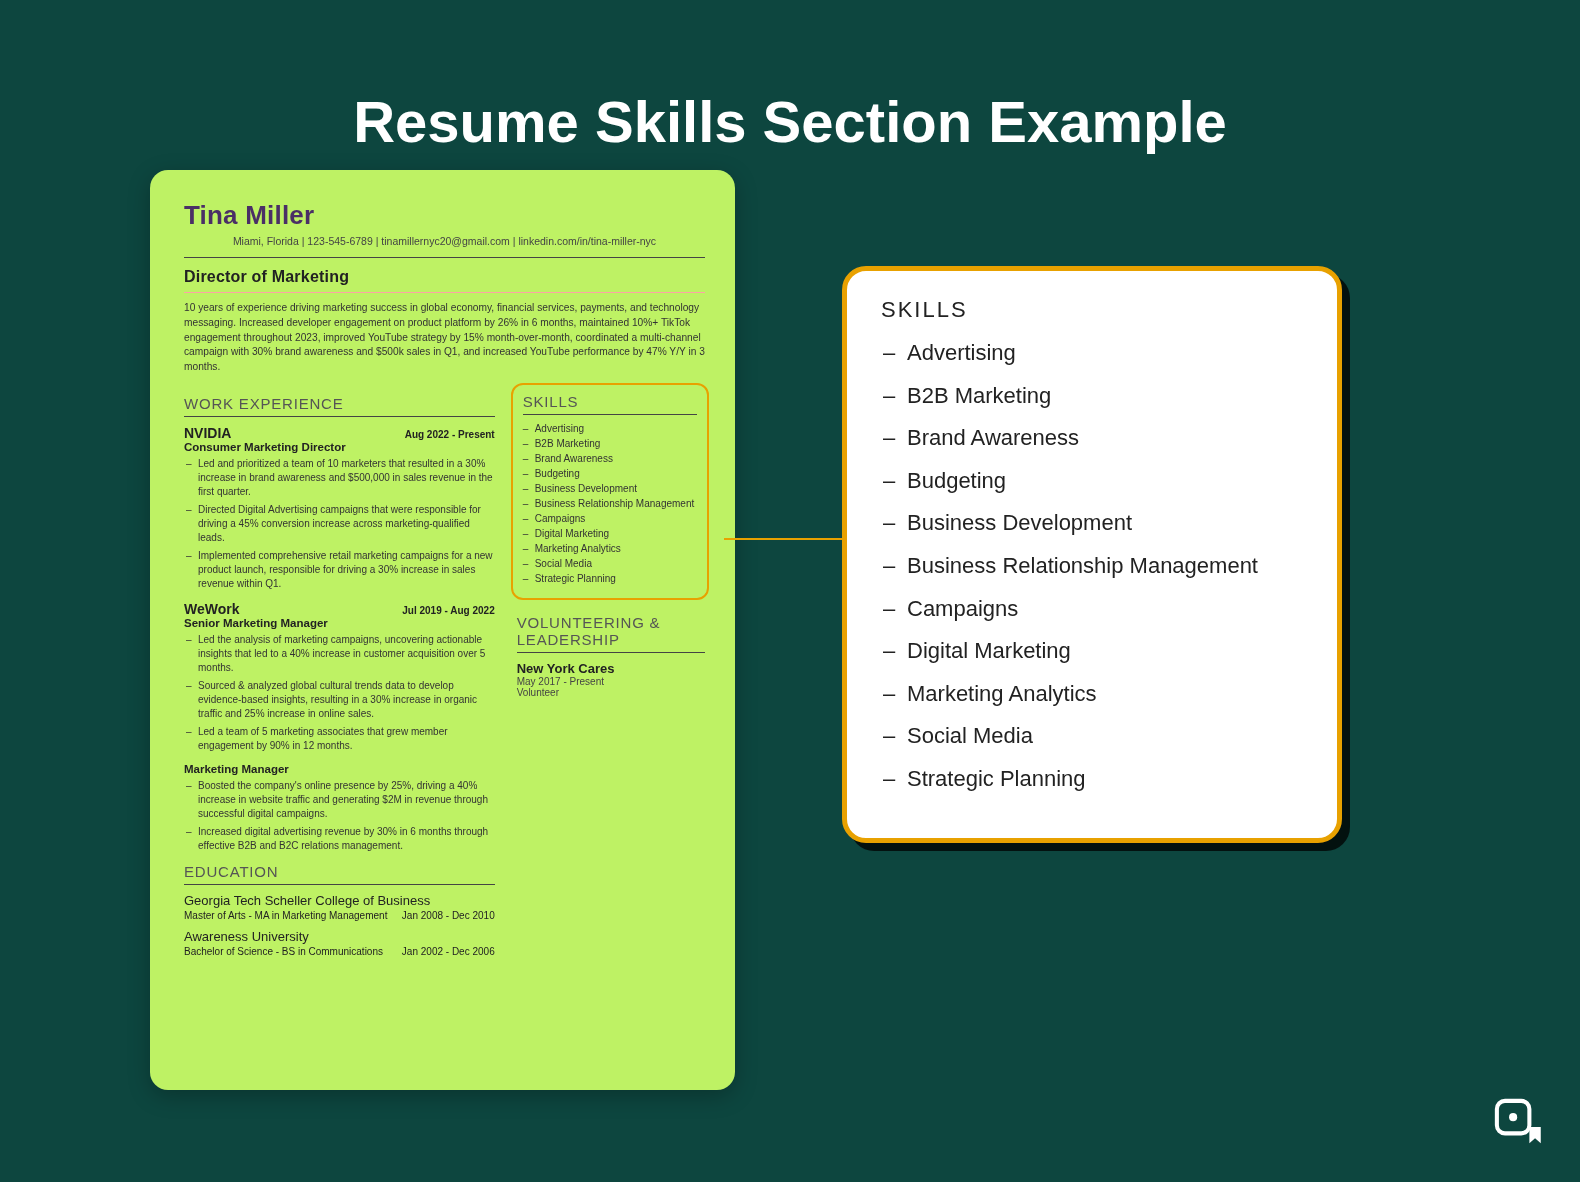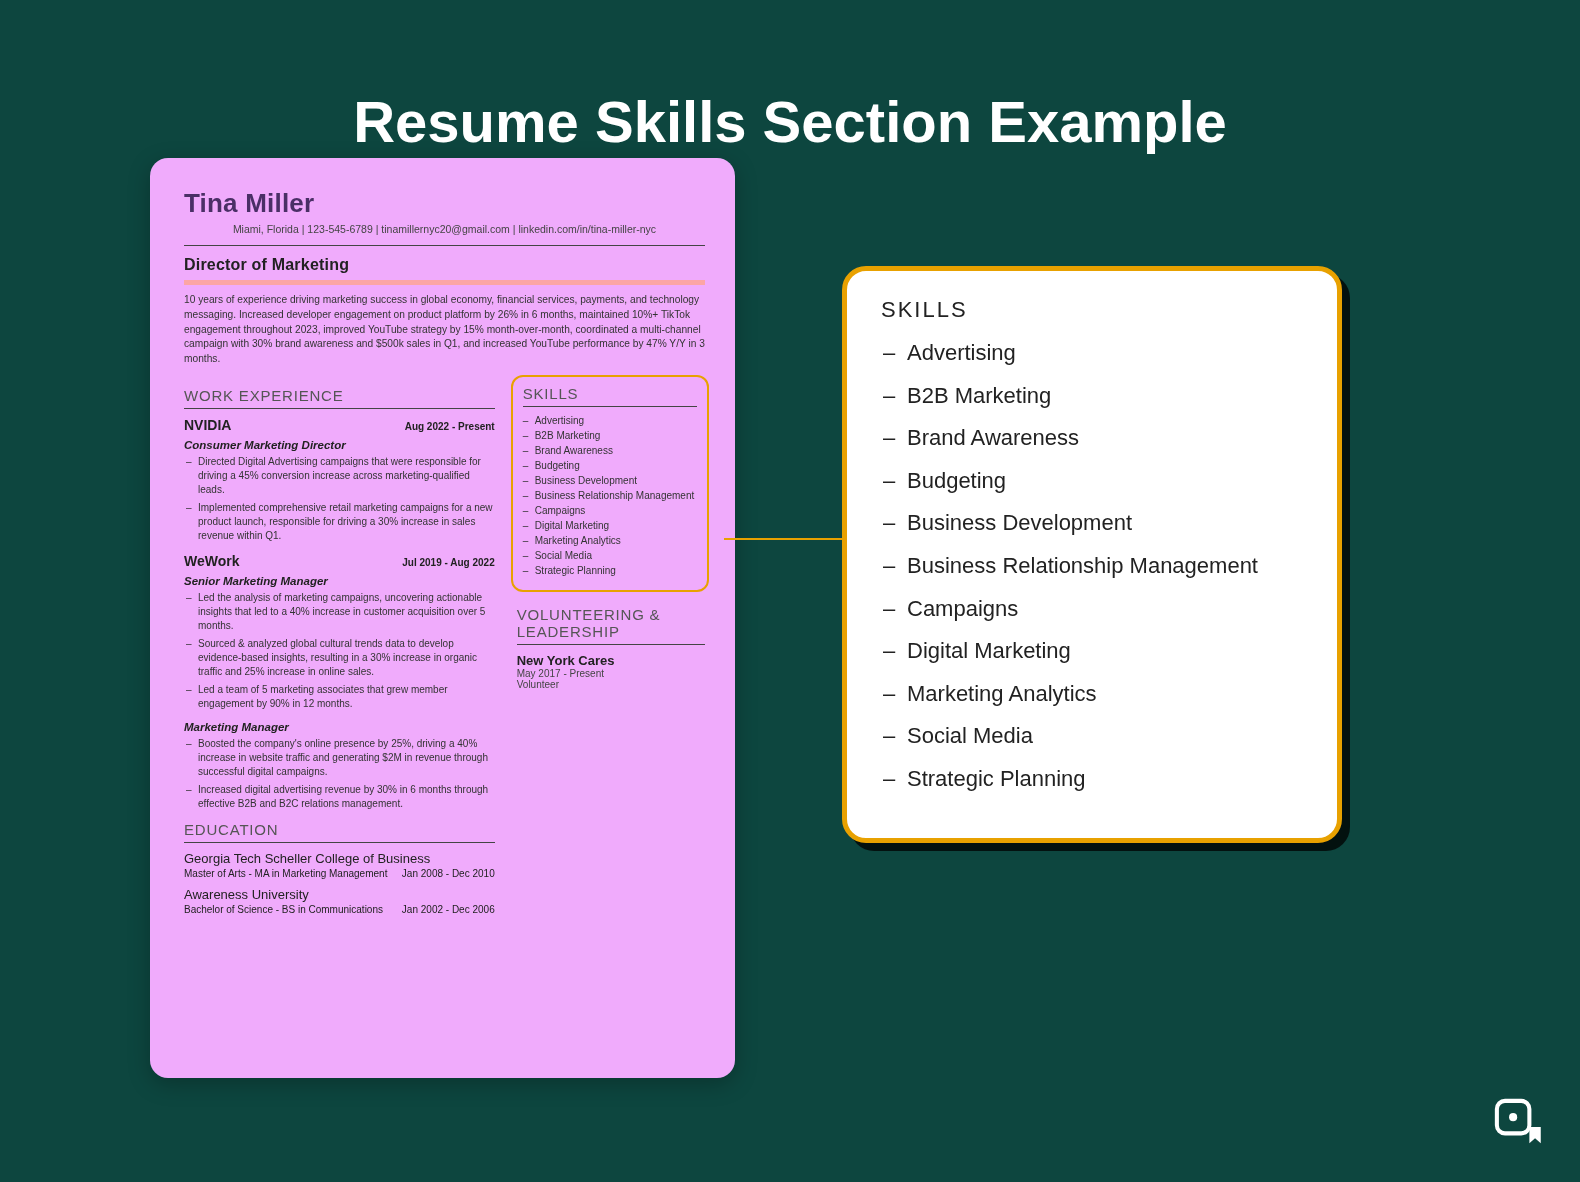--- a/index.html
+++ b/index.html
@@ -19,24 +19,24 @@
   }
   .stage {
     position: absolute;
     left: 0; right: 0; top: 150px; bottom: 0;
   }
 
   
   .resume {
     position: absolute;
     left: 150px;
-    top: 8px;
+    top: 20px;
     width: 585px;
     height: 920px;
-    background: #f0abfc;
+    background: #bef264;
     border-radius: 18px;
     padding: 30px 30px 30px 34px;
     color: #222;
     box-shadow: 0 6px 22px rgba(0,0,0,.25);
   }
   .resume .name {
     color: #4a2f66;
     font-size: 26px;
     font-weight: 800;
     letter-spacing: .2px;
@@ -45,21 +45,21 @@
     font-size: 10.5px;
     color: #444;
     margin-top: 4px;
     text-align: center;
   }
   .resume .hr { height: 1px; background: #444; margin: 10px 0; }
   .resume .role {
     font-size: 16px;
     font-weight: 700;
     margin-top: 8px;
-    border-bottom: 5px solid #fca5a5;
+    border-bottom: 1px solid #fca5a5;
     padding-bottom: 6px;
     margin-bottom: 8px;
     letter-spacing: .2px;
   }
   .resume .summary {
     font-size: 10.2px;
     line-height: 1.45;
     color: #333;
   }
   .columns { display: flex; gap: 22px; margin-top: 14px; }
@@ -70,21 +70,21 @@
     font-size: 15px;
     letter-spacing: .8px;
     color: #555;
     margin-top: 6px;
   }
   .sect-rule { height: 1px; background: #444; margin: 4px 0 8px; }
 
   .job-head { display: flex; justify-content: space-between; align-items: baseline; }
   .job-head .company { font-size: 14px; font-weight: 700; }
   .job-head .dates { font-size: 10px; font-weight: 700; }
-  .job-title { font-size: 11.5px; font-weight: 800; margin-top: 6px; font-style: italic; }
+  .job-title { font-size: 11.5px; font-weight: 800; margin-top: 0; }
   .bullets { margin: 4px 0 10px 0; }
   .bullets li {
     list-style: none;
     font-size: 10px;
     line-height: 1.4;
     color: #333;
     padding-left: 14px;
     position: relative;
     margin-bottom: 4px;
   }
@@ -197,20 +197,21 @@
       <div class="left">
         <div class="sect-label">WORK EXPERIENCE</div>
         <div class="sect-rule"></div>
 
         <div class="job-head">
           <span class="company">NVIDIA</span>
           <span class="dates">Aug 2022 - Present</span>
         </div>
         <div class="job-title">Consumer Marketing Director</div>
         <ul class="bullets">
+          <li>Led and prioritized a team of 10 marketers that resulted in a 30% increase in brand awareness and $500,000 in sales revenue in the first quarter.</li>
           <li>Directed Digital Advertising campaigns that were responsible for driving a 45% conversion increase across marketing-qualified leads.</li>
           <li>Implemented comprehensive retail marketing campaigns for a new product launch, responsible for driving a 30% increase in sales revenue within Q1.</li>
         </ul>
 
         <div class="job-head">
           <span class="company">WeWork</span>
           <span class="dates">Jul 2019 - Aug 2022</span>
         </div>
         <div class="job-title">Senior Marketing Manager</div>
         <ul class="bullets">

